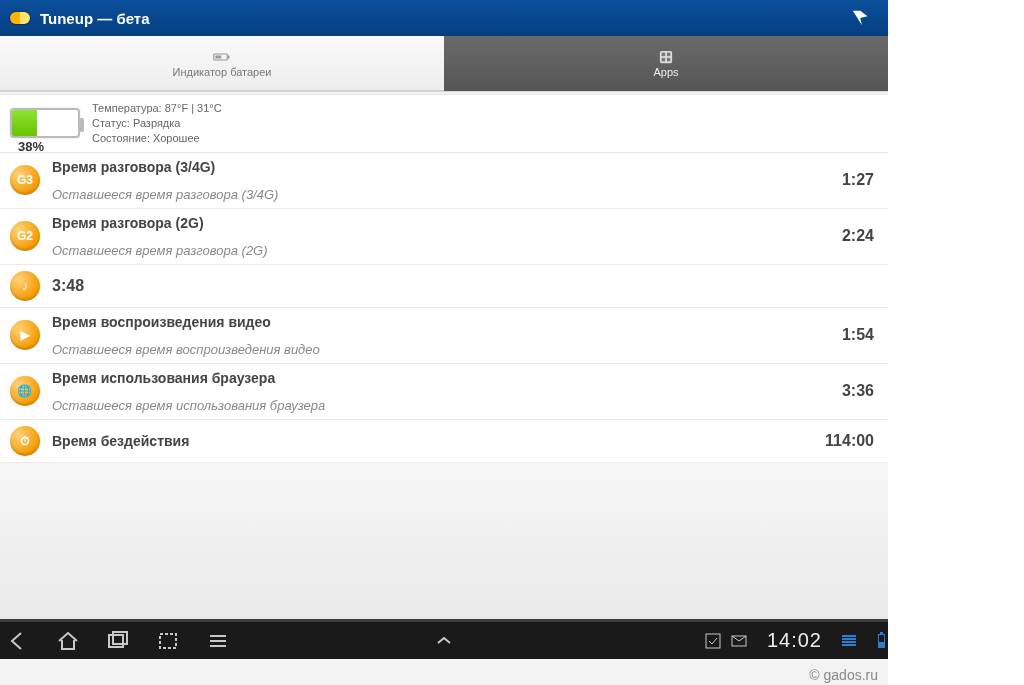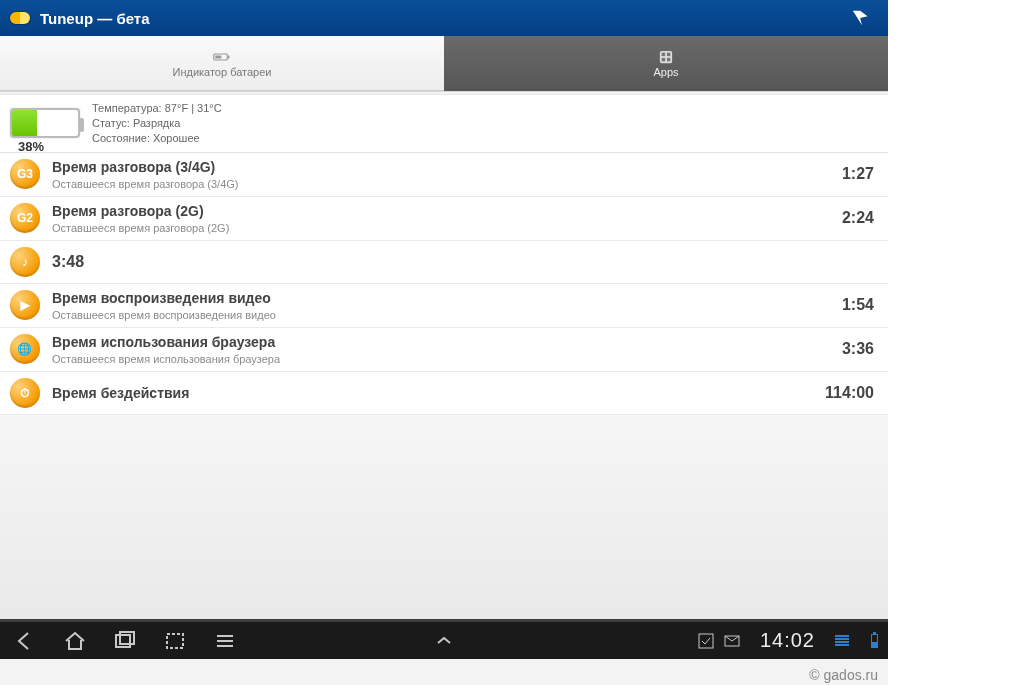--- a/index.html
+++ b/index.html
@@ -77,31 +77,31 @@
   }
   .item .icon {
     width: 30px; height: 30px; border-radius: 50%;
     background: radial-gradient(circle at 30% 30%, #ffd27a, #f59a00 70%);
     box-shadow: inset 0 -2px 2px rgba(0,0,0,.15), 0 0 1px rgba(0,0,0,.2);
     display:flex;align-items:center;justify-content:center;
   }
   .item .icon span{font-size:12px;font-weight:bold;color:#fff;}
   .item .text { flex: 1; }
   .item .title { font-size: 14px; font-weight: bold; color: #444; }
-  .item .sub { font-size: 11px; color: #8a8a8a; margin-top: 3px; }
+  .item .sub { font-size: 13px; color: #8a8a8a; margin-top: 12px; font-style: italic; }
   .item .value { font-size: 16px; font-weight: bold; color: #444; }
 
   
   .filler { flex: 1; background: linear-gradient(#f6f6f6,#e9e9e9); }
 
   
   .navbar {
     position: absolute; bottom: 26px; left: 0; right: 0; height: 40px;
     background: #1a1a1a; border-top: 3px solid #3d3d3d;
-    display: flex; align-items: center; padding: 0 10px; color: #c8c8c8;
+    display: flex; align-items: center; padding: 0 3px; color: #c8c8c8;
     justify-content: space-between;
   }
   .nav-left, .nav-right { display: flex; align-items: center; gap: 20px; }
   .nav-center { position: absolute; left: 50%; transform: translateX(-50%); }
   .nav-btn { width: 30px; height: 30px; display: flex; align-items: center; justify-content: center; cursor: pointer; }
   .nav-btn svg { width: 24px; height: 24px; stroke: #c8c8c8; fill: none; stroke-width: 2; }
   .clock { font-size: 20px; color: #eee; letter-spacing: 1px; }
   .status-icons { display: flex; align-items: center; gap: 10px; }
   .status-icons svg { width: 16px; height: 16px; fill: #c8c8c8; }
 

